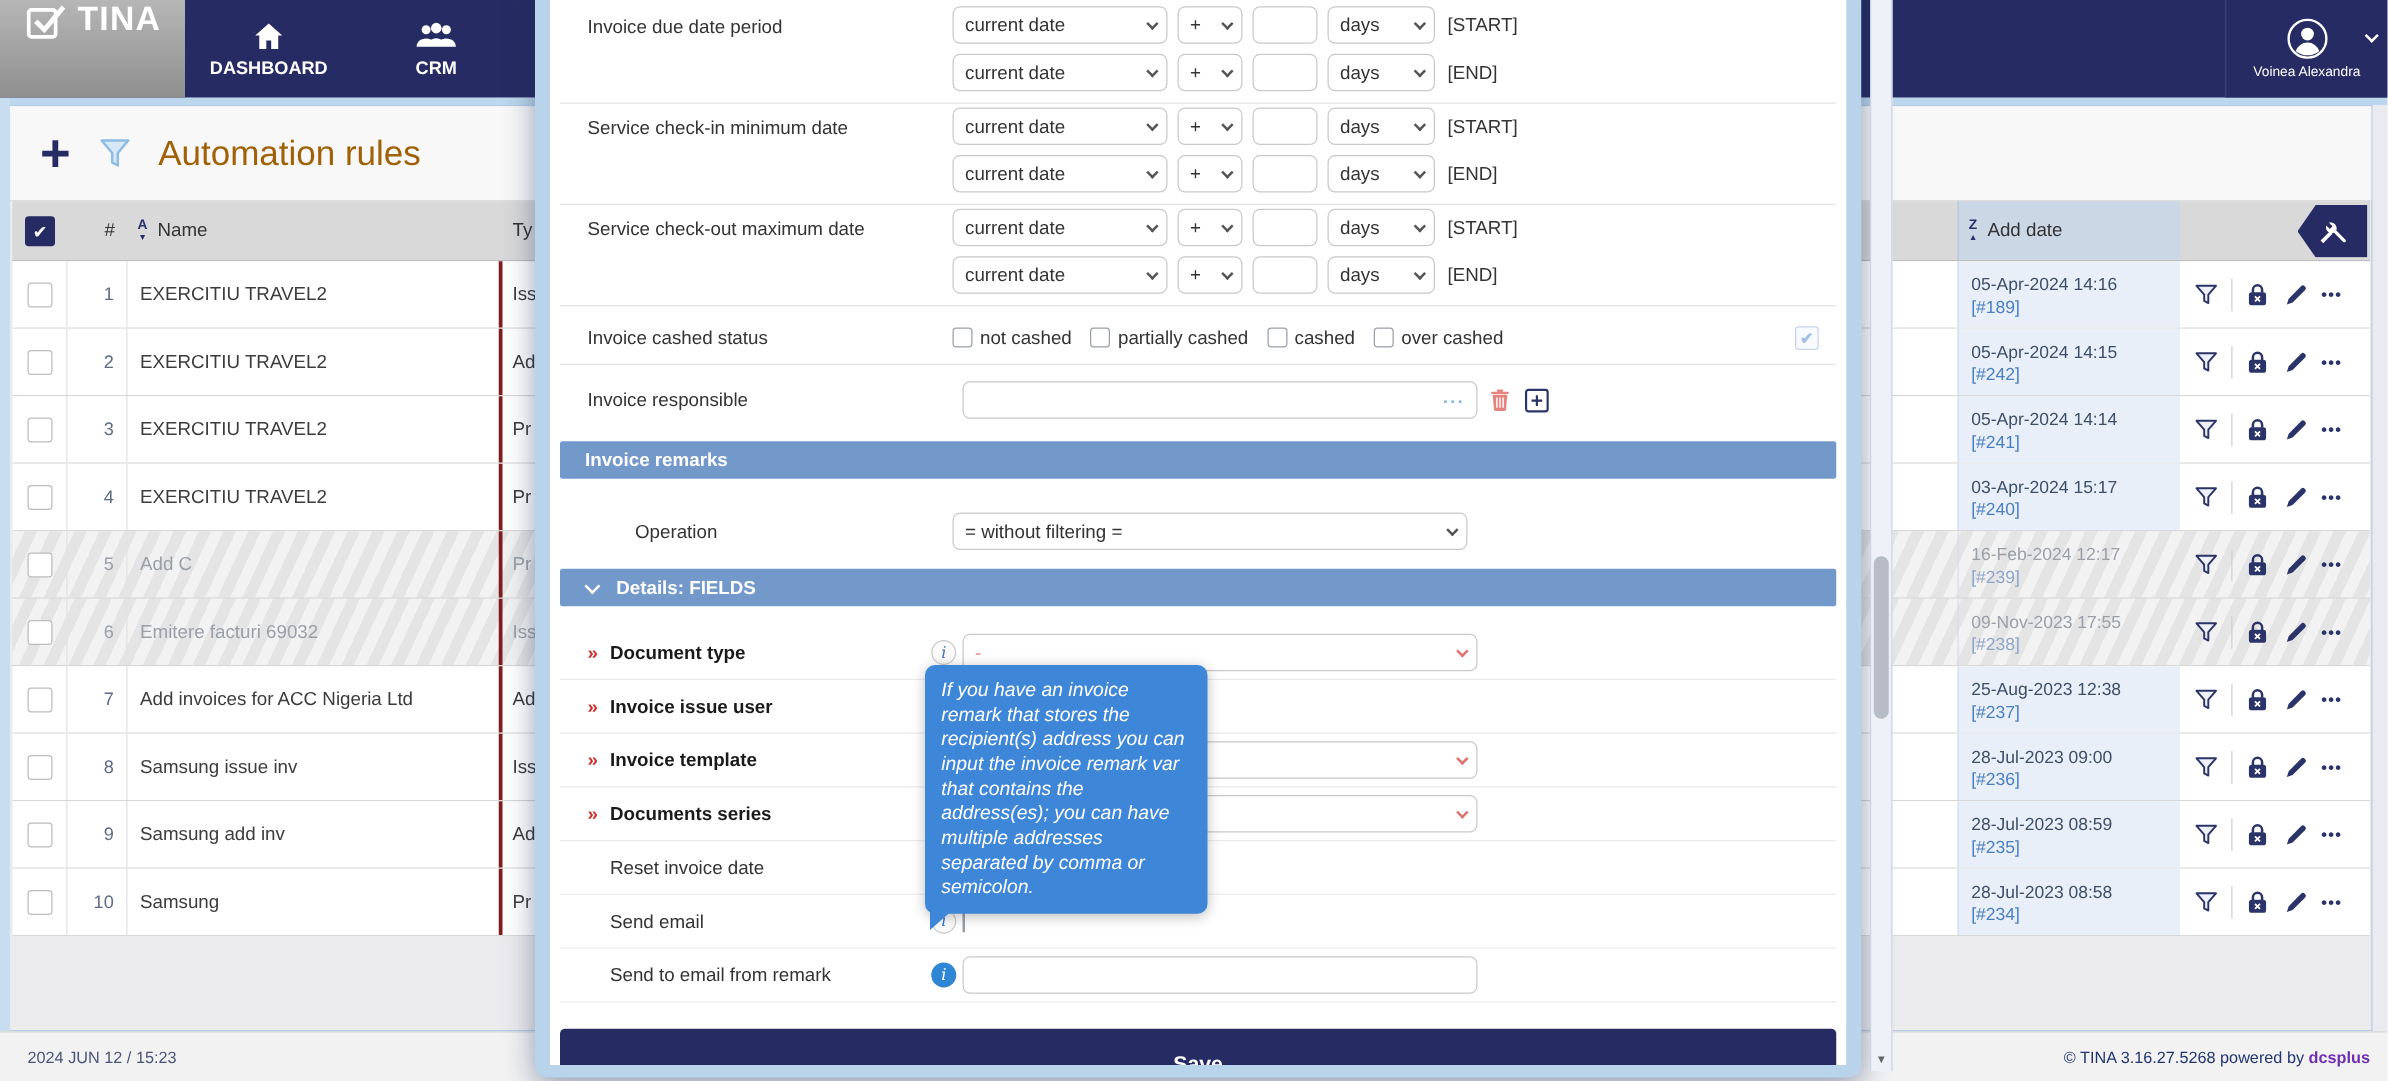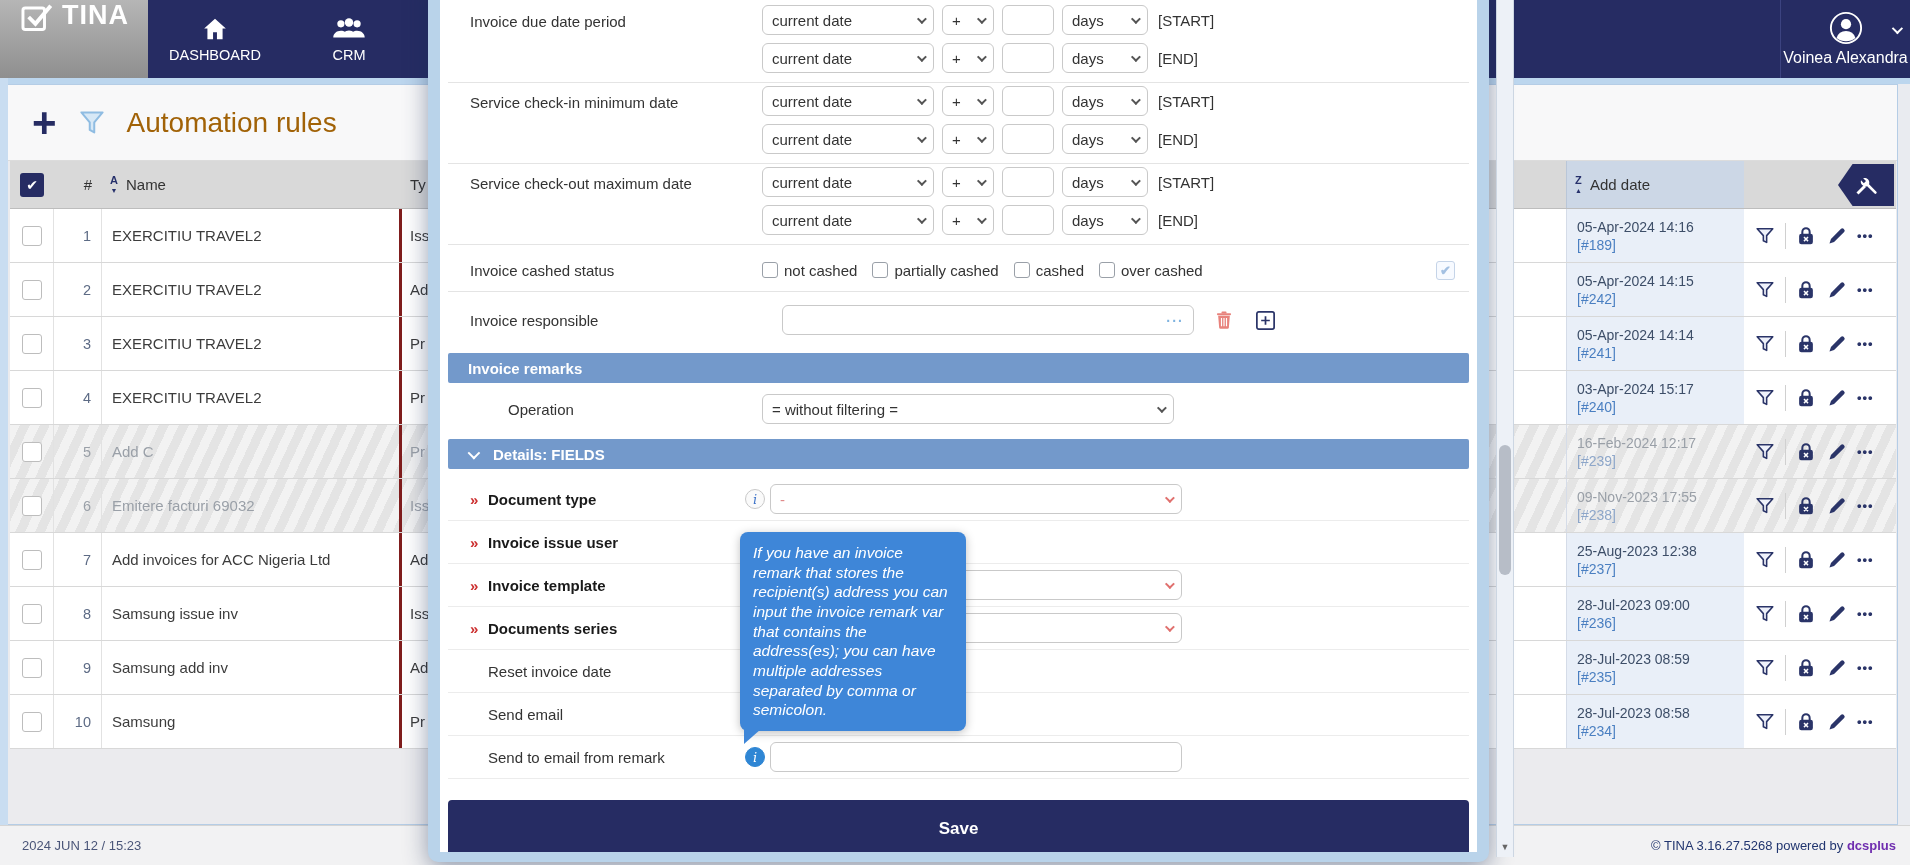--- a/index.html
+++ b/index.html
@@ -4,23 +4,23 @@
 <style>
   *{box-sizing:border-box;margin:0;padding:0}
   html,body{width:1910px;height:865px}
   body{position:relative;overflow:hidden;background:#e9ebf0;font-family:"Liberation Sans",sans-serif}
 
   
   .topbar{position:absolute;left:0;top:0;width:100%;height:78px;background:#262c63;z-index:5}
   .logo{position:absolute;left:0;top:0;width:148px;height:78px;background:linear-gradient(#b6b6b6,#8f8f8f);display:flex;align-items:flex-start;justify-content:center;gap:9px;cursor:pointer}
   .logo-text{color:#fff;font-size:27px;font-weight:bold;letter-spacing:1px}
   .tabs{position:absolute;left:148px;top:0;height:78px;display:flex}
-  .tab{width:134px;display:flex;flex-direction:column;align-items:center;justify-content:center;gap:5px;color:#fff;font-weight:normal;font-size:14.5px;cursor:pointer}
+  .tab{width:134px;display:flex;flex-direction:column;align-items:center;justify-content:center;gap:5px;color:#fff;font-weight:bold;font-size:14.5px;cursor:pointer}
   .user{position:absolute;right:0;top:0;width:130px;height:78px;background:#262c63;border-left:1px solid #3c4380;display:flex;flex-direction:column;align-items:center;justify-content:center;gap:4px;cursor:pointer}
-  .user-name{color:#fff;font-size:16px;white-space:nowrap}
+  .user-name{color:#fff;font-size:11px;white-space:nowrap}
   .chv{display:inline-block;width:8px;height:8px;border-right:2px solid #555;border-bottom:2px solid #555;transform:rotate(45deg) translateY(-2px)}
   .chv.white{border-color:#fff}
   .user .chv{position:absolute;right:10px;top:26px}
 
   .topline{position:absolute;left:0;top:78px;width:100%;height:6px;background:#bcd6ee;z-index:1}
   .lstrip{position:absolute;left:0;top:78px;width:8px;height:747px;background:#c9ddf1;z-index:2}
 
   
   .panel{position:absolute;left:8px;top:84px;width:1890px;height:741px;background:#ebebee;border:1px solid #b5cde6;border-left:none;z-index:2}
   .panel-header{position:absolute;left:0;top:0;width:100%;height:76px;background:#f8f8f9;border-bottom:1px solid #dcdcdc;display:flex;align-items:center;gap:20px;padding-left:24px}
@@ -78,24 +78,24 @@
   .sel .chv{width:7px;height:7px;margin-left:6px}
   .sel .chv.red{border-color:#e0706e}
   .w-date{width:172px}.w-op{width:52px}.w-unit{width:86px}
   .num-in{width:52px;height:30px;border:1px solid #c9c9c9;border-radius:6px;font:inherit;padding:0 6px}
   .tag{font-size:15px;color:#333;margin-left:2px}
   .crow{position:relative;display:flex;align-items:center;height:43px;padding-left:22px;border-bottom:1px solid #e4e4e4;margin:4px 8px}
   .crow .dlabel{padding-top:0}
   .copt{display:flex;align-items:center;gap:6px;font-size:15px;color:#333;margin-right:15px;cursor:pointer}
   .cb-sm{width:16px;height:16px;border:1px solid #9aa0a8;border-radius:3px;background:#fff;flex:0 0 auto;cursor:pointer}
   .cb-pale{position:absolute;right:14px;top:12px;width:19px;height:19px;border:1px solid #c5d4e8;border-radius:3px;background:#f7faff;color:#a3c0e2;font-size:13px;font-weight:bold;text-align:center;line-height:17px;cursor:pointer}
-  .rrow{display:flex;align-items:center;height:48px;padding-left:22px;margin:0 8px;gap:20px}
+  .rrow{display:flex;align-items:center;height:48px;padding-left:22px;margin:0 8px;gap:8px}
   .lookup{position:relative;width:412px;height:30px;border:1px solid #c9c9c9;border-radius:6px;background:#fff;cursor:pointer}
   .dots3{position:absolute;right:9px;top:3px;color:#7fb3e0;font-weight:bold;letter-spacing:2px;font-size:14px}
-  .secbar{height:30px;background:#7399cb;color:#fff;font-weight:bold;font-size:15px;display:flex;align-items:center;padding-left:20px;margin:9px 8px 0;border-radius:2px}
+  .secbar{height:30px;background:#7399cb;color:#fff;font-weight:bold;font-size:15px;display:flex;align-items:center;padding-left:20px;margin:9px 8px 16px;border-radius:2px}
   .secbar.details{margin-top:4px}
   .secbar .chv{border-color:#fff;width:9px;height:9px;margin-right:16px;cursor:pointer}
   .orow{display:flex;align-items:center;height:52px;padding-left:60px;margin:0 8px}
   .olabel{width:254px;font-size:15px;color:#333}
   .fields{margin-top:9px}
   .frow{display:flex;align-items:center;height:43px;padding-left:22px;margin:0 8px;border-bottom:1px solid #ececec}
   .req{width:18px;color:#cc2f2f;font-weight:bold;font-size:15px}
   .flabel{width:252px;font-size:15px;color:#333}
   .flabel.b{font-weight:bold;color:#1a1a1a}
   .ficon{width:30px;display:flex;justify-content:center}

